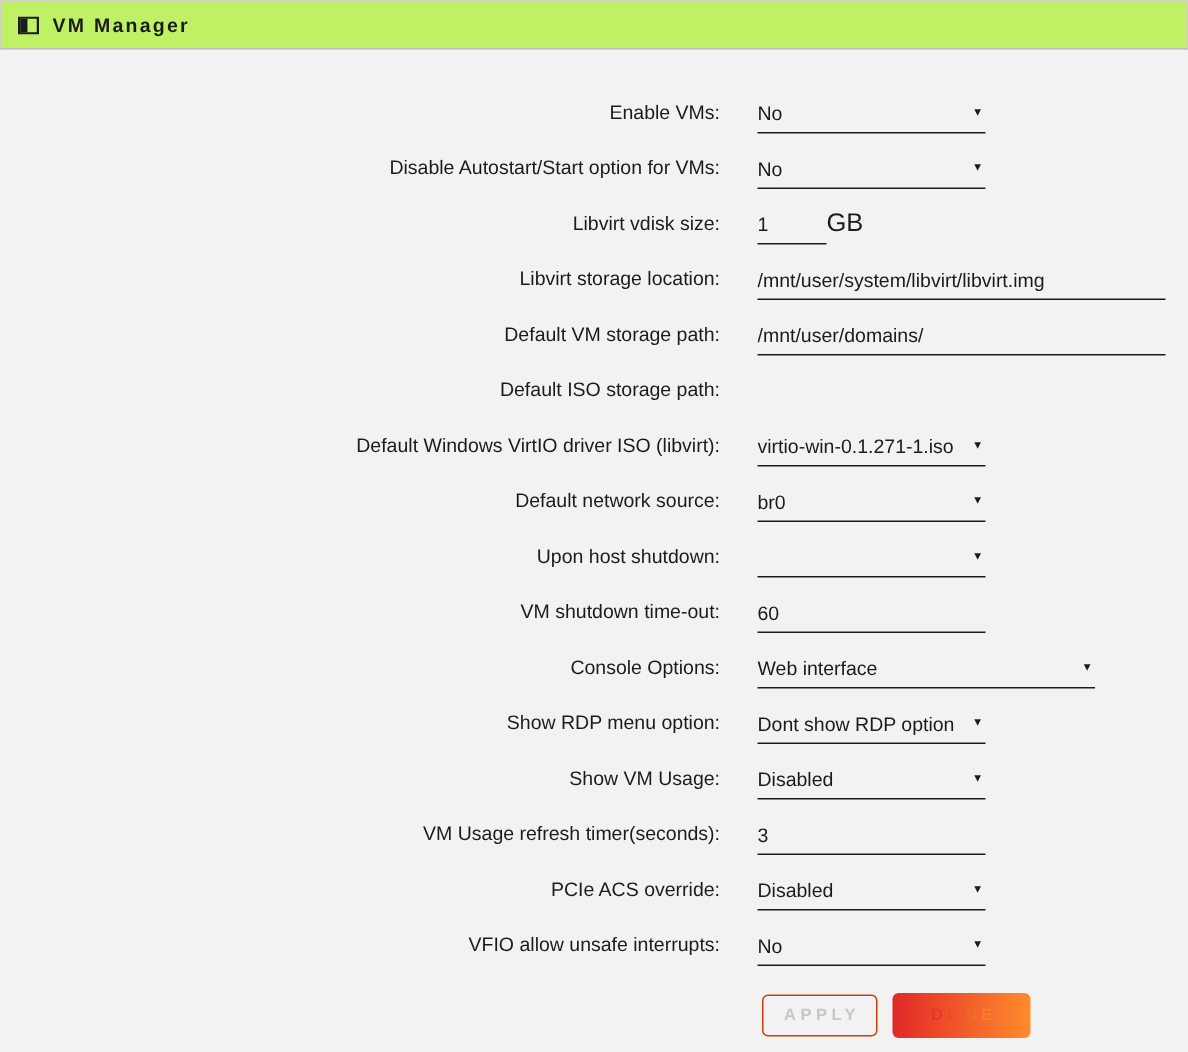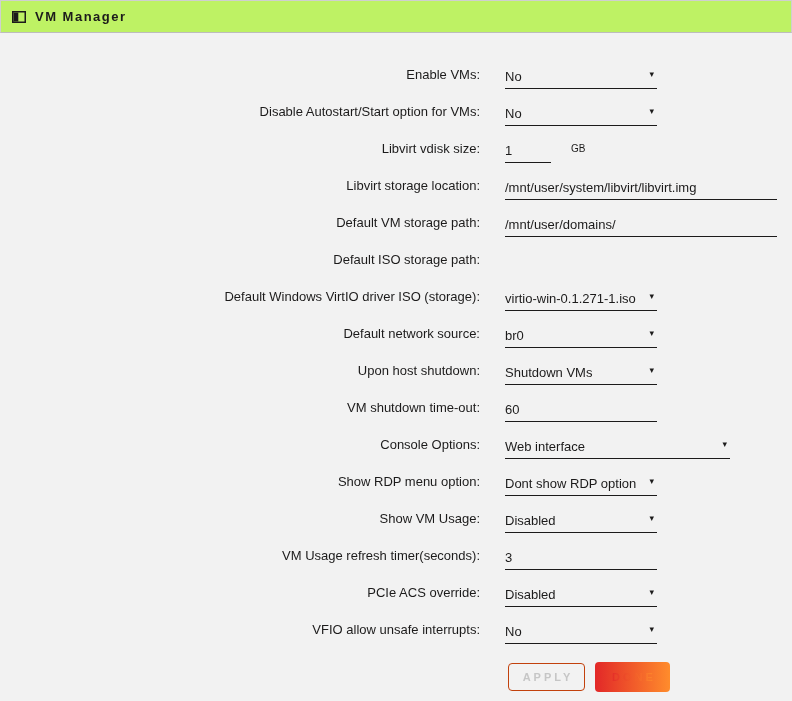--- a/index.html
+++ b/index.html
@@ -74,22 +74,22 @@
   .arr {
     position: absolute;
     right: 3px;
     top: 3px;
     font-size: 9px;
     line-height: 9px;
     color: #1c1b1b;
     pointer-events: none;
   }
   .suffix {
-    margin-left: 20px;
-    font-size: 10px;
+    margin-left: 0;
+    font-size: 17px;
     line-height: 16px;
   }
   
   .btnrow {
     margin-top: 18px;
     margin-left: 508px;
     display: flex;
     gap: 10px;
     align-items: center;
   }
@@ -100,21 +100,21 @@
     background: transparent;
     color: #c6c6c6;
     font-family: "Liberation Sans", "DejaVu Sans", sans-serif;
     font-size: 11px;
     font-weight: bold;
     letter-spacing: 3px;
     text-indent: 3px;
     cursor: default;
   }
   .btn-done {
-    width: 75px; height: 28px;
+    width: 92px; height: 28px;
     border: none;
     padding: 15px;
     border-radius: 4px;
     background: linear-gradient(90deg, #e22828, #ff8c2c);
     cursor: pointer;
   }
   .btn-done .fill {
     width: 100%; height: 100%;
     background: #f2f2f2;
     border-radius: 3px;
@@ -189,39 +189,38 @@
     <div class="ctl w-wide">
       <input type="text" value="/mnt/user/domains/" style="">
     </div>
   </div>
 
   <div class="row">
     <div class="lbl">Default ISO storage path:</div>
   </div>
 
   <div class="row">
-    <div class="lbl">Default Windows VirtIO driver ISO (storage):</div>
+    <div class="lbl">Default Windows VirtIO driver ISO (libvirt):</div>
     <div class="ctl w-std">
       <select><option>virtio-win-0.1.271-1.iso</option></select>
       <span class="arr">▾</span>
     </div>
   </div>
 
   <div class="row">
     <div class="lbl">Default network source:</div>
     <div class="ctl w-std">
       <select><option>br0</option></select>
       <span class="arr">▾</span>
     </div>
   </div>
 
   <div class="row">
     <div class="lbl">Upon host shutdown:</div>
     <div class="ctl w-std">
-      <select><option>Shutdown VMs</option></select>
       <span class="arr">▾</span>
     </div>
   </div>
 
   <div class="row">
     <div class="lbl">VM shutdown time-out:</div>
     <div class="ctl w-std">
       <input type="text" value="60" style="">
     </div>
   </div>

